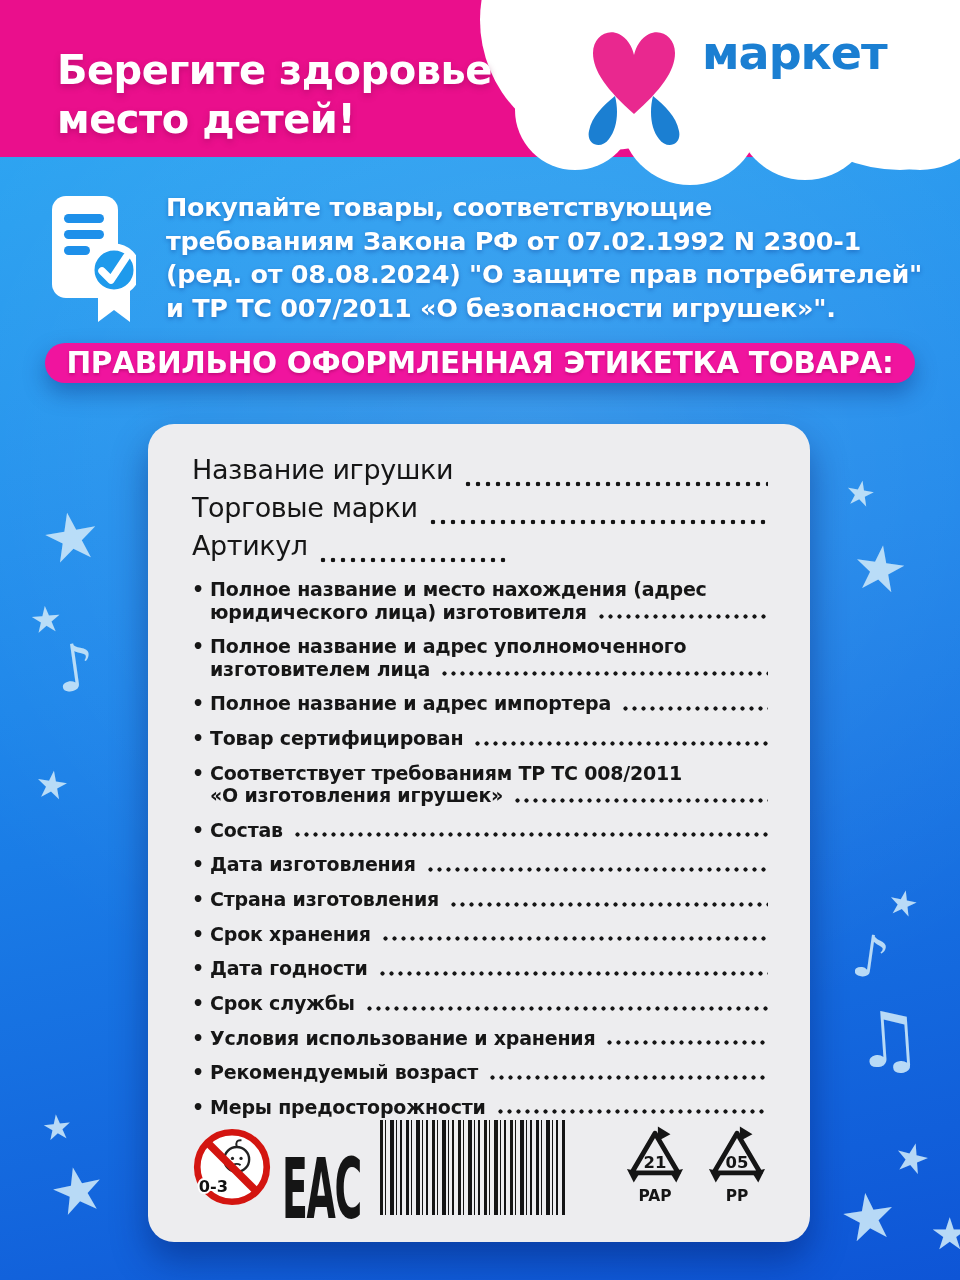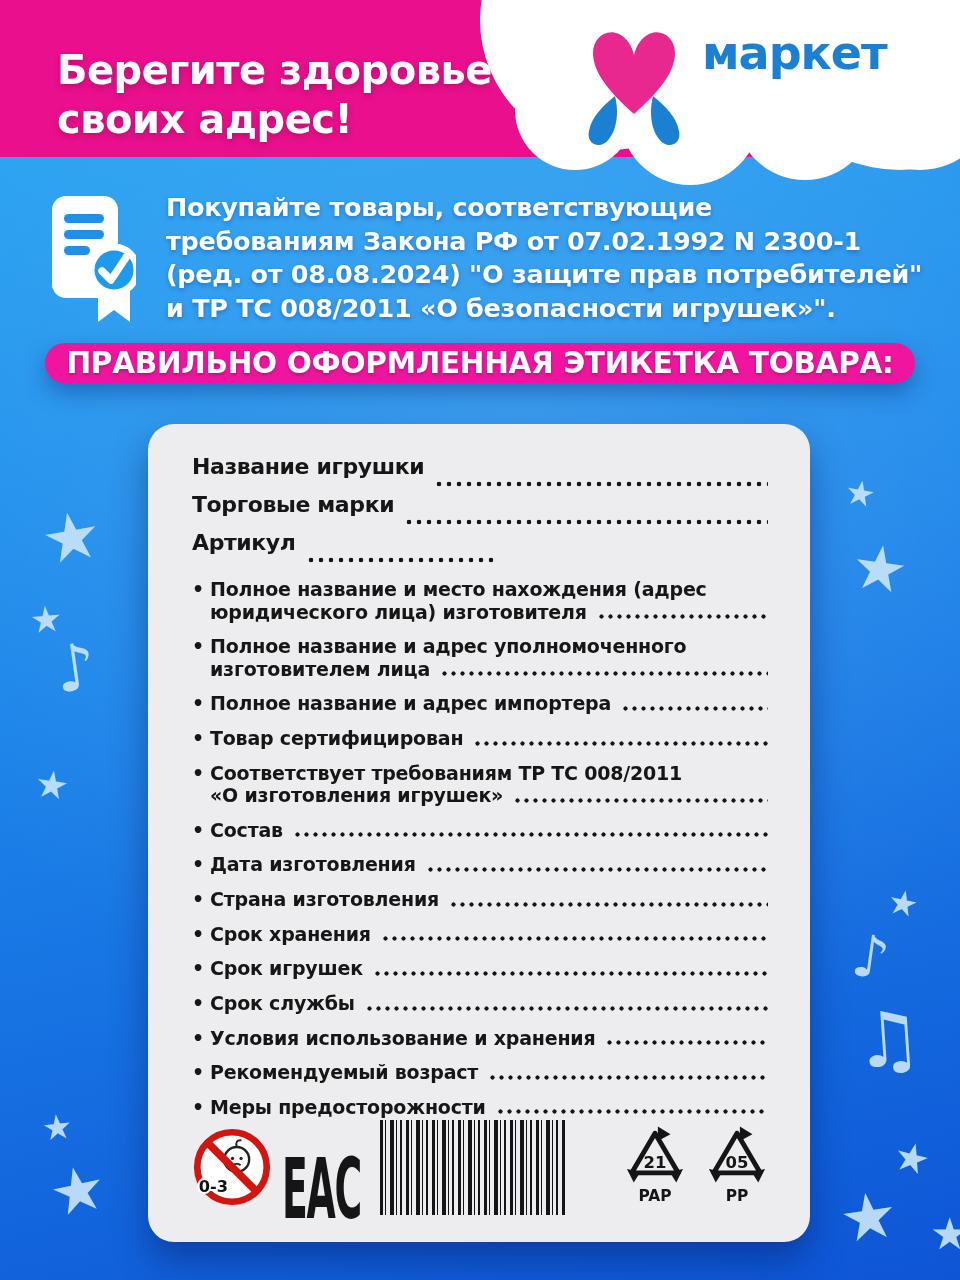--- a/index.html
+++ b/index.html
@@ -41,21 +41,21 @@
     color:#fff;font-weight:800;font-size:29.5px;letter-spacing:-.3px;white-space:nowrap;
     text-shadow:0 2px 3px rgba(140,0,80,.4);
   }
   
   .card{
     position:absolute;left:148px;top:424px;width:662px;height:818px;border-radius:26px;
     background:#ededef;box-shadow:0 18px 36px rgba(0,25,100,.45);
     box-sizing:border-box;padding:30px 40px 26px 44px;display:flex;flex-direction:column;
     color:#161616;
   }
-  .field-row{display:flex;align-items:baseline;font-size:22px;font-weight:700;height:38px;letter-spacing:-.4px;}
+  .field-row{display:flex;align-items:baseline;font-size:27px;font-weight:400;height:38px;letter-spacing:-.4px;}
   .fields{margin-bottom:10px;}
   .leader{
     flex:1;height:6px;align-self:flex-end;margin:0 2px 5px 10px;
     background-image:radial-gradient(circle,#151515 2px,transparent 2.6px);
     background-size:10px 6px;background-repeat:repeat-x;background-position:left bottom;
   }
   .leader.short{flex:0 0 190px;}
   .items{display:flex;flex-direction:column;gap:12px;}
   .item{display:flex;font-size:19px;font-weight:800;line-height:1.19;letter-spacing:-.2px;}
   .bullet{width:18px;flex:0 0 18px;}
@@ -89,21 +89,21 @@
     <circle cx="420" cy="20" r="150"></circle>
     <circle cx="95" cy="110" r="60"></circle>
     <circle cx="210" cy="115" r="70"></circle>
     <circle cx="325" cy="110" r="70"></circle>
     <circle cx="440" cy="95" r="75"></circle>
   </g>
 </svg>
 
 <div class="headline">
   <div>Берегите здоровье</div>
-  <div>своих адрес!</div>
+  <div>место детей!</div>
 </div>
 
 <svg class="logo-m" viewBox="0 0 92 132">
   <path fill="#e9288f" d="M46,90 C19,66 5,47 5,29 C5,13 19,4 31,10 C39,14 44,22 46,31 C48,22 53,14 61,10 C73,4 87,13 87,29 C87,47 73,66 46,90 Z"></path>
   <path fill="#1b7fd2" d="M27,72 C31,88 29,105 21,115 C13,126 -2,121 1,107 C4,92 15,82 27,72 Z"></path>
   <path fill="#1b7fd2" d="M65,72 C61,88 63,105 71,115 C79,126 94,121 91,107 C88,92 77,82 65,72 Z"></path>
 </svg>
 <div class="logo-text">
   <div>маркет</div>
 </div>
@@ -115,21 +115,21 @@
   <rect x="14" y="52" width="26" height="9" rx="4.5" fill="#1e90ea"></rect>
   <path d="M48,95 L80,95 L80,128 L64,116 L48,128 Z" fill="#ffffff"></path>
   <circle cx="64" cy="76" r="23" fill="#1e9aec" stroke="#ffffff" stroke-width="7"></circle>
   <polyline points="52,77 61,86 77,62" fill="none" stroke="#ffffff" stroke-width="7.5" stroke-linecap="round" stroke-linejoin="round"></polyline>
 </svg>
 
 <div class="intro">
   <div>Покупайте товары, соответствующие</div>
   <div>требованиям Закона РФ от 07.02.1992 N 2300-1</div>
   <div>(ред. от 08.08.2024) "О защите прав потребителей"</div>
-  <div>и ТР ТС 008/2011 «О безопасности игрушек»".</div>
+  <div>и ТР ТС 007/2011 «О безопасности игрушек»".</div>
 </div>
 
 <div class="section-pill">
   <span>ПРАВИЛЬНО ОФОРМЛЕННАЯ ЭТИКЕТКА ТОВАРА:</span>
 </div>
 
 <div class="card">
   <div class="fields">
       <div class="field-row">
         <span>Название игрушки</span>
@@ -232,21 +232,21 @@
           <div class="item-line">
             <span>Срок хранения</span>
             <span class="leader"></span>
           </div>
         </div>
       </div>
       <div class="item">
         <span class="bullet">•</span>
         <div class="item-body">
           <div class="item-line">
-            <span>Срок игрушек</span>
+            <span>Дата годности</span>
             <span class="leader"></span>
           </div>
         </div>
       </div>
       <div class="item">
         <span class="bullet">•</span>
         <div class="item-body">
           <div class="item-line">
             <span>Срок службы</span>
             <span class="leader"></span>

